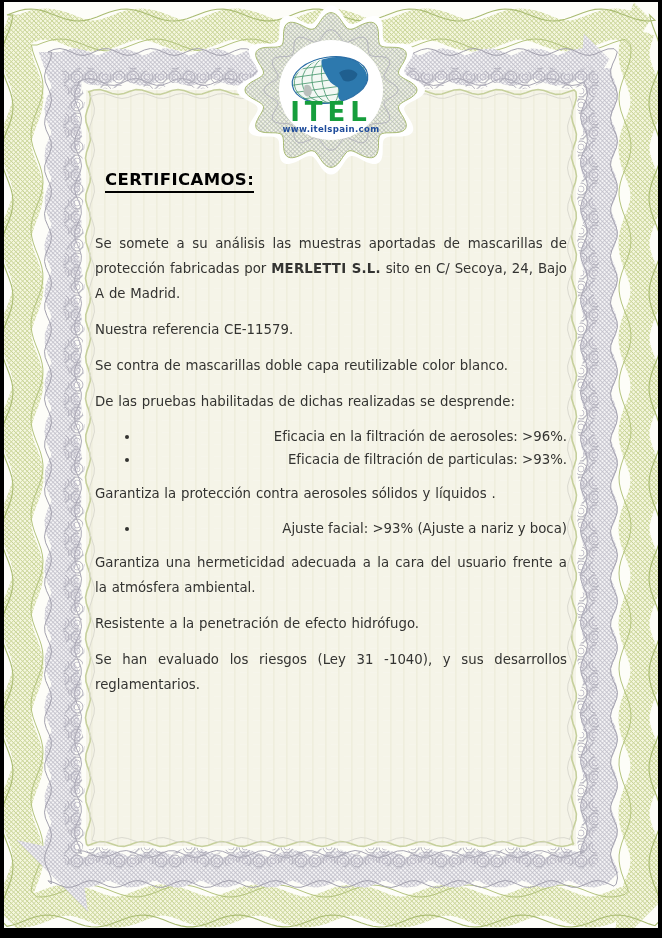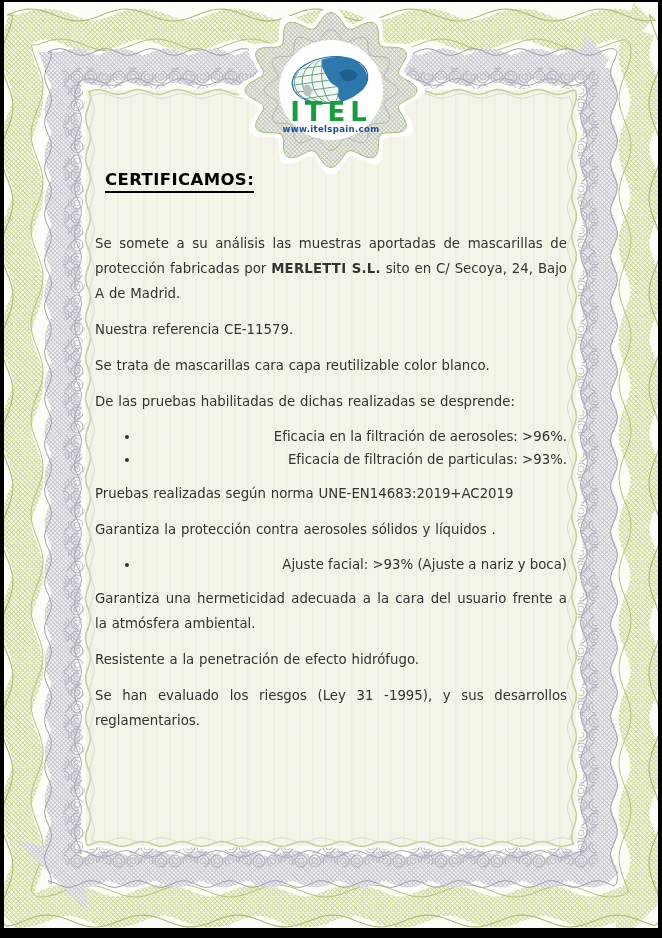--- a/index.html
+++ b/index.html
@@ -103,29 +103,28 @@
       <rect x="0" y="0" width="4" height="938" fill="#000"></rect>
       <rect x="658" y="0" width="4" height="938" fill="#000"></rect>
     </g>
   </svg>
 
   <div class="content">
     <h1 class="title"><span>CERTIFICAMOS:</span></h1>
     <div id="blocks">
         <p class="par"><span>Se somete a su análisis las muestras aportadas de mascarillas de protección fabricadas por </span><strong>MERLETTI S.L.</strong><span> sito en C/ Secoya, 24, Bajo A de Madrid.</span></p>
         <p class="par"><span>Nuestra referencia CE-11579.</span></p>
-        <p class="par"><span>Se trata de mascarillas cara capa reutilizable color blanco.</span></p>
+        <p class="par"><span>Se contra de mascarillas doble capa reutilizable color blanco.</span></p>
         <p class="par"><span>De las pruebas habilitadas de dichas realizadas se desprende:</span></p>
         <ul class="blist">
           <li>Eficacia en la filtración de aerosoles: &gt;96%.</li>
           <li>Eficacia de filtración de particulas: &gt;93%.</li>
         </ul>
-        <p class="par"><span>Pruebas realizadas según norma UNE-EN14683:2019+AC2019</span></p>
         <p class="par"><span>Garantiza la protección contra aerosoles sólidos y líquidos .</span></p>
         <ul class="blist">
           <li>Ajuste facial: &gt;93% (Ajuste a nariz y boca)</li>
         </ul>
         <p class="par"><span>Garantiza una hermeticidad adecuada a la cara del usuario frente a la atmósfera ambiental.</span></p>
         <p class="par"><span>Resistente a la penetración de efecto hidrófugo.</span></p>
-        <p class="par"><span>Se han evaluado los riesgos  (Ley 31 -1995), y sus desarrollos reglamentarios.</span></p>
+        <p class="par"><span>Se han evaluado los riesgos  (Ley 31 -1040), y sus desarrollos reglamentarios.</span></p>
       </div>
   </div>
 </div>
 
 </body></html>

